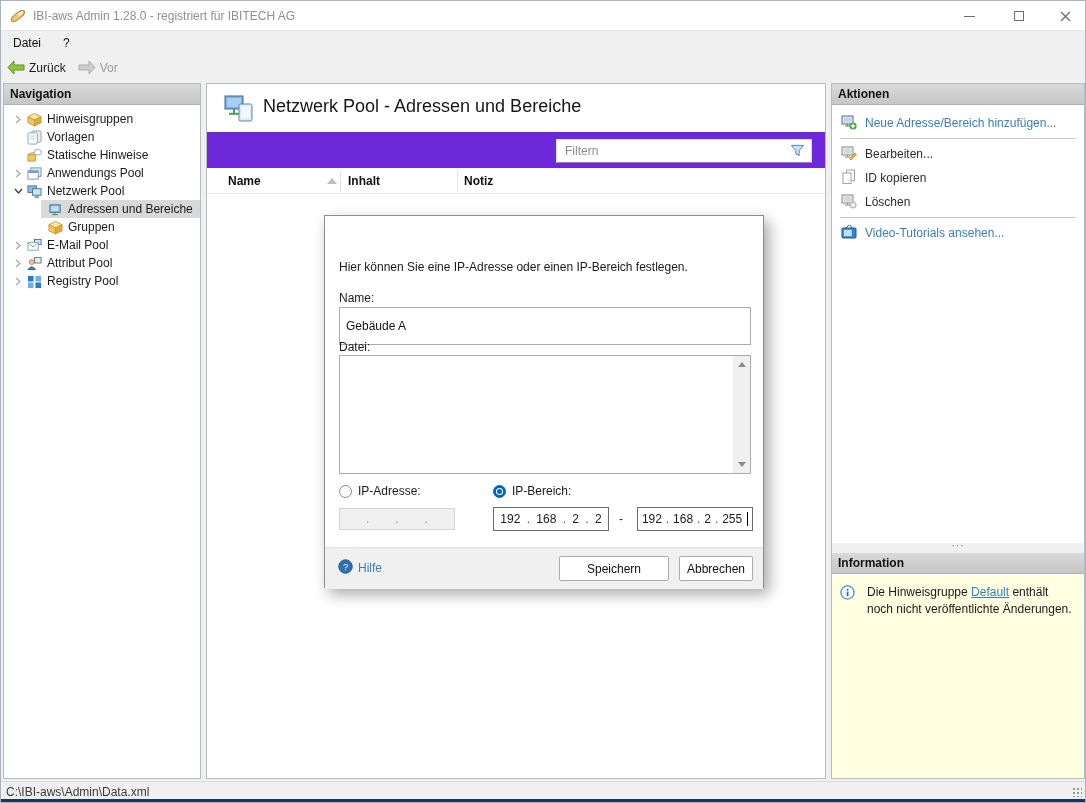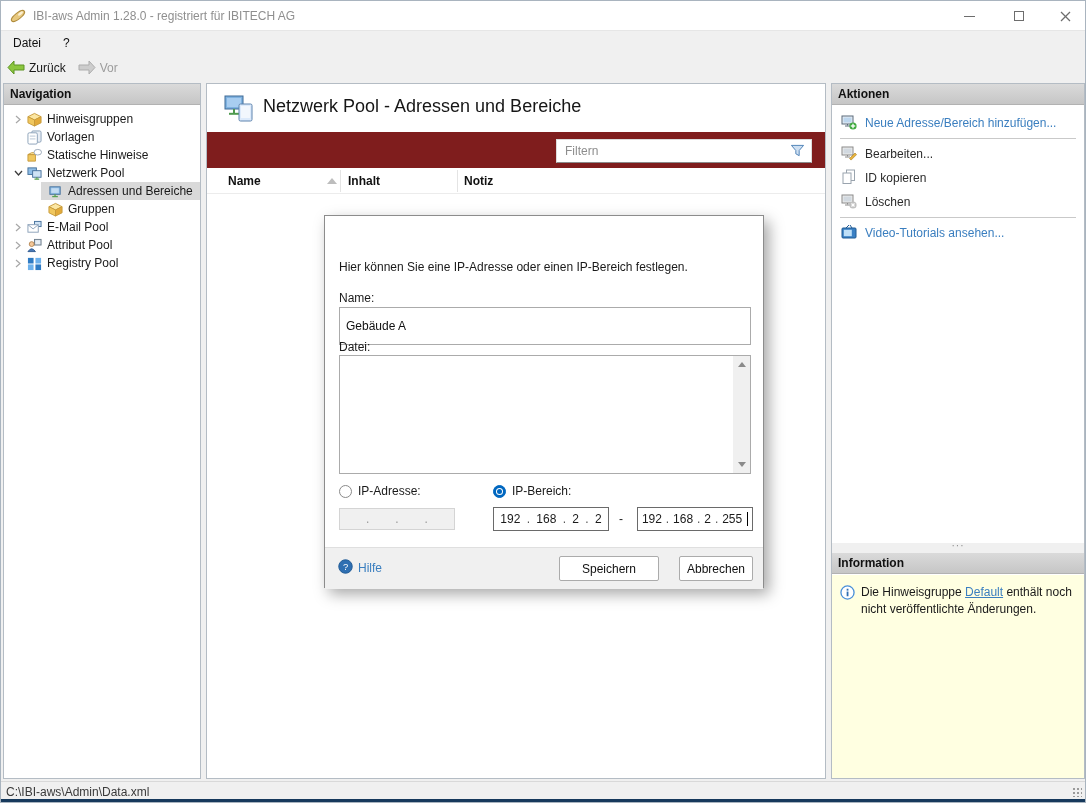--- a/index.html
+++ b/index.html
@@ -38,42 +38,42 @@
   .tlabel { margin-left:5px; white-space:nowrap; }
   .tree-child { margin-left:37px; }
   .tree-child .ticon { margin-left:6px; }
   .tree-row.selected { background:#d9d9d9; }
 
   
   .main-panel { left:205px; top:82px; width:620px; height:696px; }
   .main-header { position:absolute; left:0; top:0; width:100%; height:48px; background:#fff; }
   .main-title-icon { position:absolute; left:16px; top:9px; }
   .main-title { position:absolute; left:56px; top:12px; font-size:18px; color:#161616; }
-  .filter-row { position:absolute; left:0; top:48px; width:100%; height:36px; background:#7f1d1d; }
+  .filter-row { position:absolute; left:0; top:48px; width:100%; height:36px; background:#6d28d9; }
   .filter-box { position:absolute; left:349px; top:7px; width:256px; height:24px; background:#fff; border:1px solid #dcdcdc; border-bottom:1px solid #8a8a8a; }
   .filter-box input { position:absolute; left:8px; top:2px; width:215px; height:18px; border:none; outline:none; font-size:12px; font-family:inherit; background:transparent; color:#333; }
   .filter-box input::placeholder { color:#8d8d8d; }
   .funnel { position:absolute; right:6px; top:4px; }
   .table-header { position:absolute; left:0; top:84px; width:100%; height:26px; background:#fff; border-bottom:1px solid #ececec; }
   .col-label { position:absolute; top:6px; font-weight:bold; font-size:12px; color:#111; }
   .col-name { left:21px; } .col-inhalt { left:141px; } .col-notiz { left:257px; }
   .sort-tri { position:absolute; left:120px; top:10px; width:0; height:0; border-left:5px solid transparent; border-right:5px solid transparent; border-bottom:6px solid #bdbdbd; }
   .col-sep { position:absolute; top:2px; width:1px; height:22px; background:#e4e4e4; }
   .sep1 { left:133px; } .sep2 { left:250px; }
 
   
   .right-panel { left:830px; top:82px; width:254px; height:696px; }
   .actions-list { padding-top:6px; }
   .action-row { height:24px; display:flex; align-items:center; padding-left:9px; gap:8px; }
   .action-label { font-size:12px; color:#2b2b2b; }
   .action-row.link .action-label { color:#3a7ebf; }
   .action-sep { height:1px; background:#c9c9c9; margin:3px 8px 3px 8px; }
   .splitter { position:absolute; left:0; top:459px; width:100%; height:10px; background:#f0f0f0; text-align:center; color:#8a8a8a; font-size:10px; line-height:6px; letter-spacing:1px; }
   .info-header { position:absolute; left:0; top:469px; width:100%; }
-  .info-body { position:absolute; left:0; top:491px; width:100%; height:203px; background:#ffffe1; padding:9px 8px 0 8px; display:flex; gap:6px; align-items:flex-start; }
+  .info-body { position:absolute; left:0; top:491px; width:100%; height:203px; background:#ffffe1; padding:9px 8px 0 8px; display:flex; gap:12px; align-items:flex-start; }
   .info-text { font-size:12px; line-height:1.45; color:#1a1a1a; }
   .info-link { color:#3a7ebf; text-decoration:underline; cursor:pointer; }
 
   
   .dialog { position:absolute; left:323px; top:214px; width:440px; height:373px; background:#fff; border:1px solid #8c8c8c; box-shadow:5px 6px 14px rgba(0,0,0,0.35); z-index:10; }
   .dlg-titlebar { position:absolute; left:0; top:0; width:100%; height:32px; background:#fff; }
   .dlg-icon { position:absolute; left:12px; top:8px; }
   .dlg-title { position:absolute; left:36px; top:9px; font-size:12px; color:#111; }
   .dlg-close { position:absolute; right:10px; top:6px; width:22px; height:20px; display:flex; align-items:center; justify-content:center; }
   .dlg-instruction { position:absolute; left:14px; top:44px; font-size:12px; }
@@ -96,21 +96,21 @@
   .ip-disabled { left:14px; width:116px; height:22px; top:292px; background:#f0f0f0; border:1px solid #d4d4d4; color:#9a9a9a; }
   .ip-from { left:168px; width:116px; border:1px solid #6a6a6a; background:#fff; }
   .ip-to { left:312px; width:116px; border:1px solid #6a6a6a; background:#fff; }
   .ip-dash { position:absolute; left:294px; top:296px; font-size:12px; }
   .ip-dot { color:#555; }
   .ip-disabled .ip-dot { color:#9a9a9a; }
   .caret { display:inline-block; width:1px; height:14px; background:#000; margin-left:1px; }
   .dlg-footer { position:absolute; left:0; top:331px; width:100%; height:42px; background:#f0f0f0; border-top:1px solid #dfdfdf; }
   .help-link { position:absolute; left:13px; top:11px; display:flex; align-items:center; gap:5px; color:#3a7ebf; }
   .btn { position:absolute; top:8px; height:25px; background:#fff; border:1px solid #ababab; border-radius:2px; font-family:inherit; font-size:12px; color:#111; text-align:center; }
-  .btn-save { left:234px; width:100px; }
+  .btn-save { left:234px; width:110px; }
   .btn-cancel { left:354px; width:74px; }
 
   
   .statusbar { position:absolute; left:0; top:780px; width:100%; height:18px; background:#f0f0f0; border-top:1px solid #d9d9d9; }
   .status-text { position:absolute; left:5px; top:3px; color:#3a3a3a; font-size:12px; }
   .resize-grip { position:absolute; right:3px; top:5px; width:10px; height:10px;
     background-image:radial-gradient(circle at 2px 2px, #9a9a9a 1px, transparent 1.2px);
     background-size:4px 4px; }
   .taskbar-sliver { position:absolute; left:0; top:798px; width:100%; height:5px; background:#16395c; }
 </style>
@@ -199,20 +199,35 @@
         <span class="ticon">
             <svg width="15" height="15" viewBox="0 0 16 16">
               <polygon points="1,7 9,7 9,14 1,14" fill="#f0c75e" stroke="#c89b3c"></polygon>
               <polygon points="1,7 5,5 13,5 9,7" fill="#fbe6a2" stroke="#c89b3c"></polygon>
               <ellipse cx="11.5" cy="4.5" rx="4" ry="3" fill="#fff" stroke="#9aa8b8"></ellipse>
             </svg>
           </span>
         <span class="tlabel">Statische Hinweise</span>
       </div>
 
+      <div class="tree-row">
+        <span class="chev">
+            <svg width="8" height="9" viewBox="0 0 8 9">
+              <polyline points="2,1 6,4.5 2,8" fill="none" stroke="#a7a7a7" stroke-width="1.2"></polyline>
+            </svg>
+          </span>
+        <span class="ticon">
+            <svg width="15" height="15" viewBox="0 0 16 16">
+              <rect x="4" y="2" width="11" height="9" fill="#dce9f7" stroke="#6f94bd"></rect>
+              <rect x="1" y="5" width="11" height="9" fill="#fff" stroke="#6f94bd"></rect>
+              <rect x="1.5" y="5.5" width="10" height="2" fill="#6f94bd"></rect>
+            </svg>
+          </span>
+        <span class="tlabel">Anwendungs Pool</span>
+      </div>
 
       <div class="tree-row">
         <span class="chev">
             <svg width="9" height="8" viewBox="0 0 9 8">
               <polyline points="1,2 4.5,6 8,2" fill="none" stroke="#3c3c3c" stroke-width="1.3"></polyline>
             </svg>
           </span>
         <span class="ticon">
             <svg width="15" height="15" viewBox="0 0 16 16">
               <rect x="1" y="2" width="9" height="7" fill="#8fbde6" stroke="#46719c"></rect>

